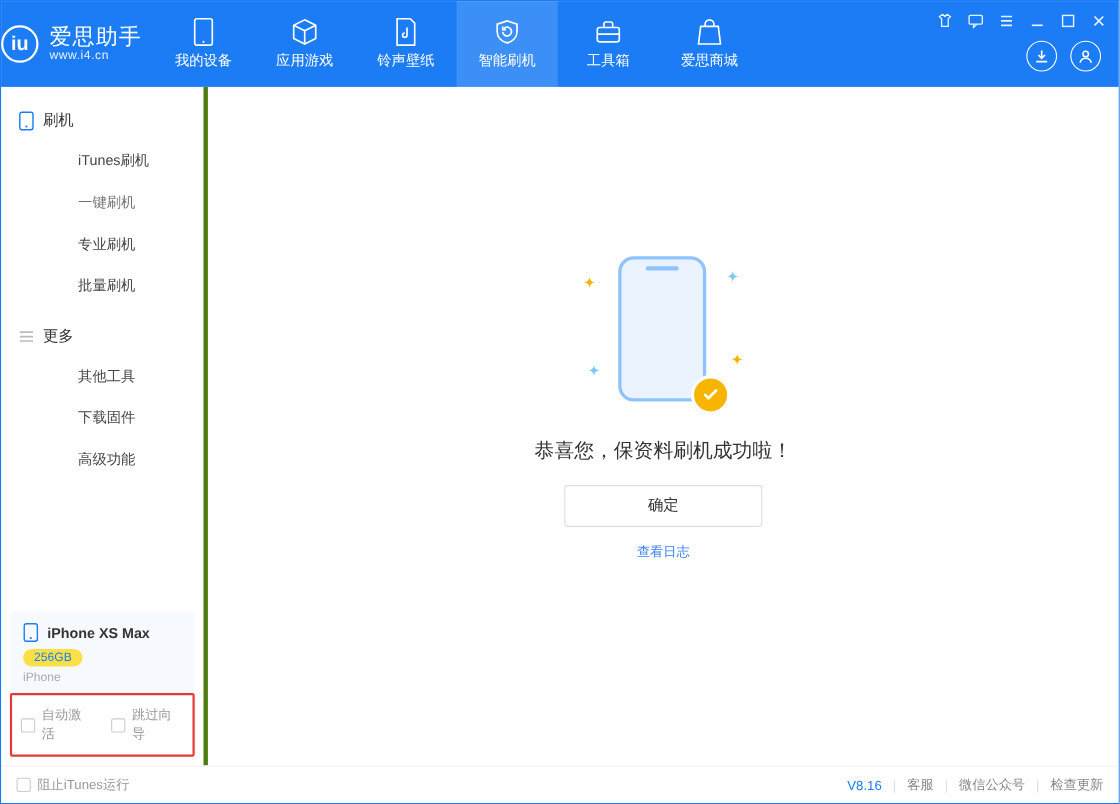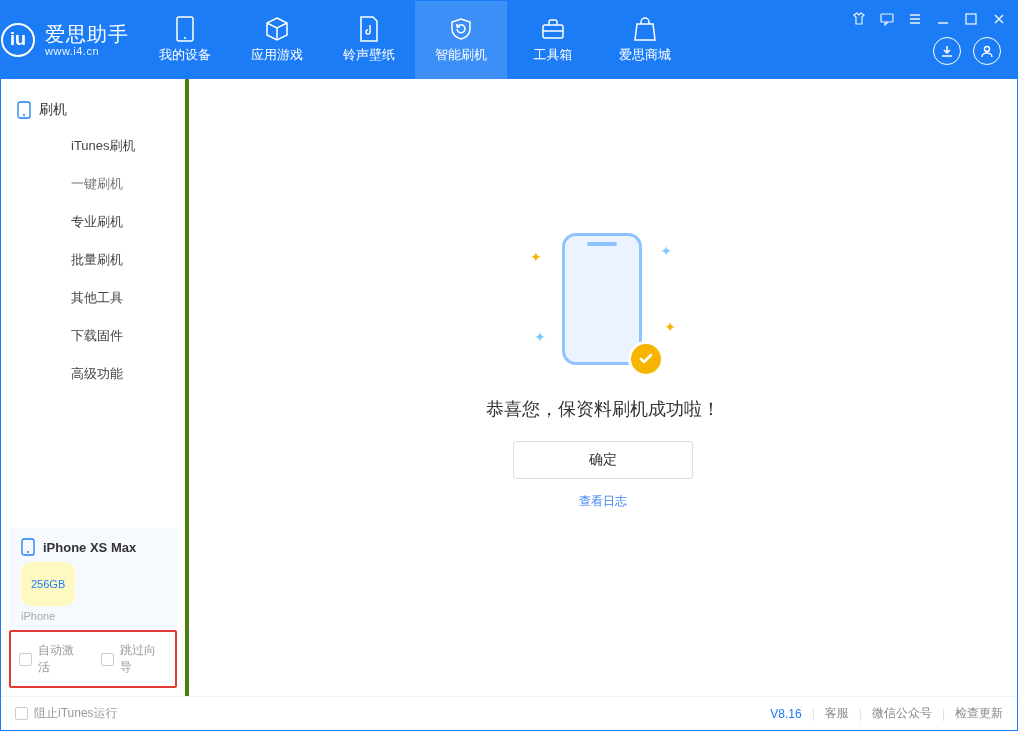--- a/index.html
+++ b/index.html
@@ -23,21 +23,21 @@
 .body { flex:1; display:flex; overflow:hidden;}
 .sidebar { width:188px; border-right:4px solid #4d7c0f; display:flex; flex-direction:column; padding-top:14px;}
 .side-group-title { display:flex; align-items:center; gap:8px; padding:8px 16px; font-size:14px; color:#333;}
 .side-list { padding-left:18px;}
 .side-item { padding:10px 16px 10px 52px; font-size:13px; color:#444; cursor:pointer;}
 .side-item.active { color:#737373;}
 .sidebar-bottom { margin-top:auto; padding:8px;}
 .panel { background:#f6f9fe; border-radius:4px; padding:10px 12px; margin-bottom:8px; display:flex; align-items:center; gap:8px; font-size:13px; color:#333;}
 .device-panel { background:#f6f9fe; border-radius:4px; padding:10px 12px 8px;}
 .device-title { font-weight:600; color:#333; font-size:13px; display:flex; align-items:center; gap:8px;}
-.pill { display:inline-block; background:#fef9c3; color:#1b7cf6; border-radius:10px; padding:16px 10px; font-size:11px; margin-top:6px;}
+.pill { display:inline-block; background:#fde047; color:#1b7cf6; border-radius:10px; padding:2px 10px; font-size:11px; margin-top:6px;}
 .device-sub { color:#aaa; font-size:11px; margin-top:4px;}
 .opt-row { border:2px solid #e53935; border-radius:2px; margin-top:0; padding:10px 8px; display:flex; gap:16px; font-size:12px; color:#999; align-items:center;}
 .chk { width:13px; height:13px; border:1px solid #ccc; border-radius:2px; display:inline-block; cursor:pointer; flex-shrink:0;}
 .opt-row label { display:flex; align-items:center; gap:6px; cursor:pointer;}
 
 .main { flex:1; position:relative; display:flex; flex-direction:column; align-items:center; justify-content:center;}
 .illus { width:110px; height:150px; position:relative; margin-bottom:22px; margin-top:-40px;}
 .phone { position:absolute; left:14px; top:8px; width:80px; height:132px; border:3px solid #8fc3ff; border-radius:14px; background:#eaf3ff;}
 .phone::before { content:""; position:absolute; left:50%; top:6px; transform:translateX(-50%); width:30px; height:4px; background:#8fc3ff; border-radius:2px;}
 .check-badge { position:absolute; right:-6px; bottom:-2px; width:36px; height:36px; background:#f7b500; border:3px solid #fff; border-radius:50%; display:flex; align-items:center; justify-content:center;}
@@ -178,20 +178,26 @@
             <rect x="1" y="1" width="12" height="16" rx="2" fill="none" stroke="#1b7cf6" stroke-width="1.3"></rect>
             <circle cx="7" cy="14" r="1" fill="#1b7cf6"></circle>
           </svg>
         <span>刷机</span>
       </div>
       <div class="side-list">
         <div class="side-item">iTunes刷机</div>
         <div class="side-item active">一键刷机</div>
         <div class="side-item">专业刷机</div>
         <div class="side-item">批量刷机</div>
+      </div>
+      <div class="side-group-title" style="margin-top:10px">
+        <svg width="14" height="14" viewBox="0 0 14 14">
+            <path d="M1 3 h12 M1 7 h12 M1 11 h12" stroke="#bbb" stroke-width="1.5"></path>
+          </svg>
+        <span>更多</span>
       </div>
       <div class="side-list">
         <div class="side-item">其他工具</div>
         <div class="side-item">下载固件</div>
         <div class="side-item">高级功能</div>
       </div>
 
       <div class="sidebar-bottom">
         <div class="device-panel">
           <div class="device-title">

